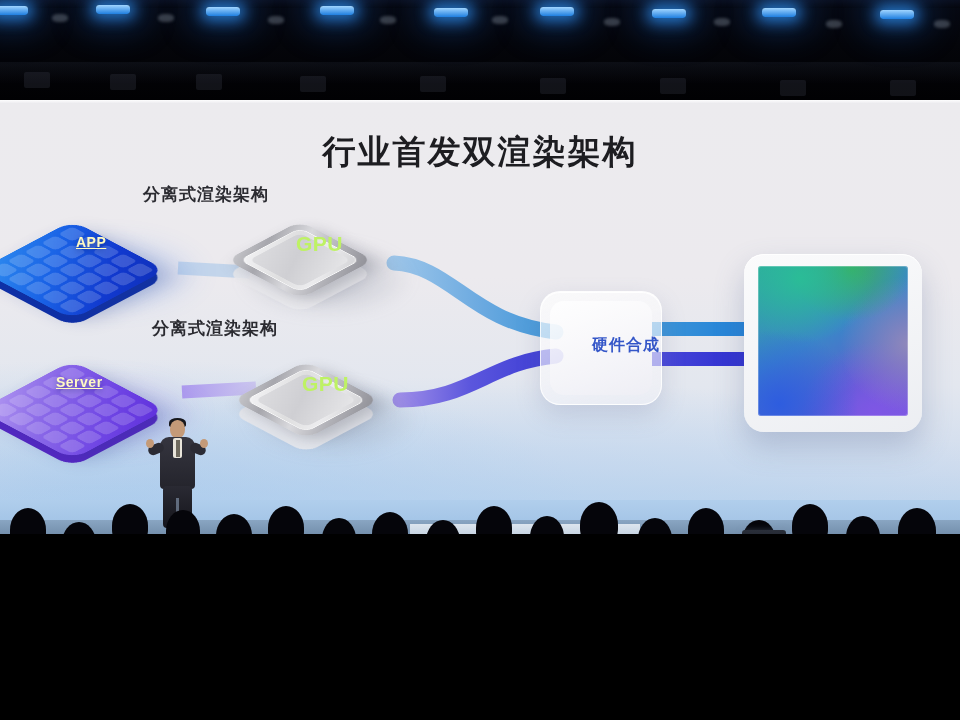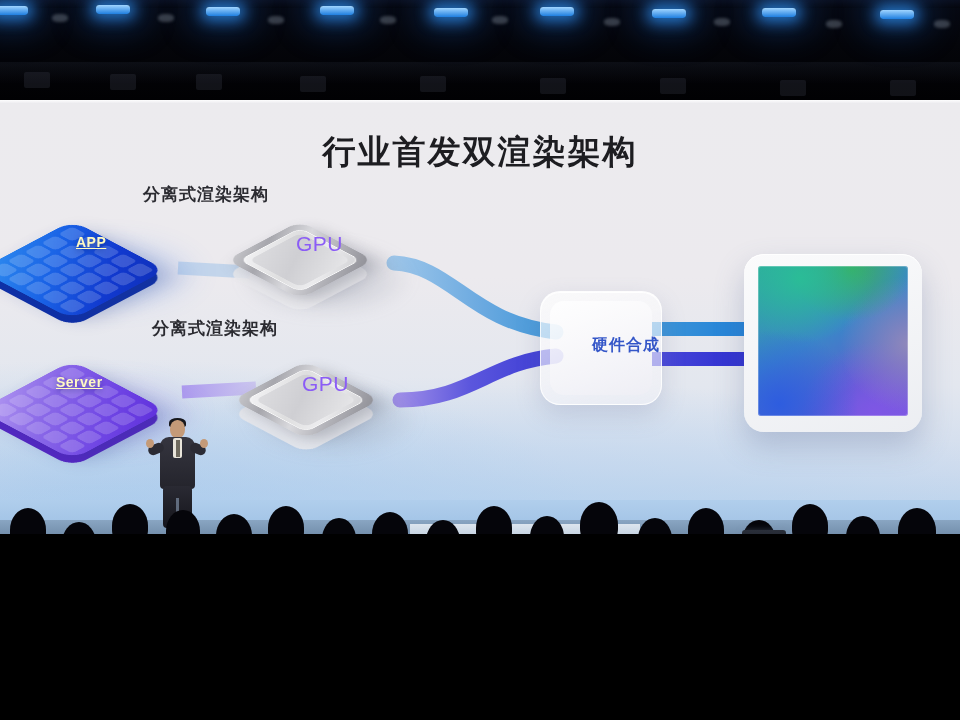--- a/index.html
+++ b/index.html
@@ -69,21 +69,21 @@
     transform:rotateX(58deg) rotateZ(-45deg);background:#e9e9ec;opacity:.85;}
   .chip{position:absolute;left:16px;top:8px;width:104px;height:104px;border-radius:16px;
     transform:rotateX(58deg) rotateZ(-45deg);
     background:linear-gradient(150deg,#c9c9cd 0%,#a7a7ad 22%,#d9d9dd 48%,#b3b3b9 72%,#8e8e95 100%);
     box-shadow:0 12px 22px rgba(90,95,110,.33);}
   .chip-inner{position:absolute;inset:9px;border-radius:11px;
     background:linear-gradient(150deg,#f2f2f4,#dededf 40%,#ececee 70%,#d3d3d6);
     border:1px solid rgba(255,255,255,.75);}
   .chip-inner2{position:absolute;inset:6px;border-radius:8px;
     background:linear-gradient(150deg,#dcdcdf,#cfcfd3 45%,#e6e6e8);}
-  .chip-label{position:absolute;font-size:21px;font-weight:400;color:#8b5cf6;letter-spacing:.5px;}
+  .chip-label{position:absolute;font-size:21px;font-weight:700;color:#bef264;letter-spacing:.5px;}
 
   #chip-top{left:232px;top:200px;}
   #chip-bottom{left:238px;top:340px;}
 
   
   #wires{position:absolute;left:0;top:100px;width:960px;height:420px;}
 
   
   #hw-box{position:absolute;left:540px;top:291px;width:120px;height:112px;border-radius:20px;
     background:linear-gradient(160deg,rgba(255,255,255,.72),rgba(244,243,248,.55));

